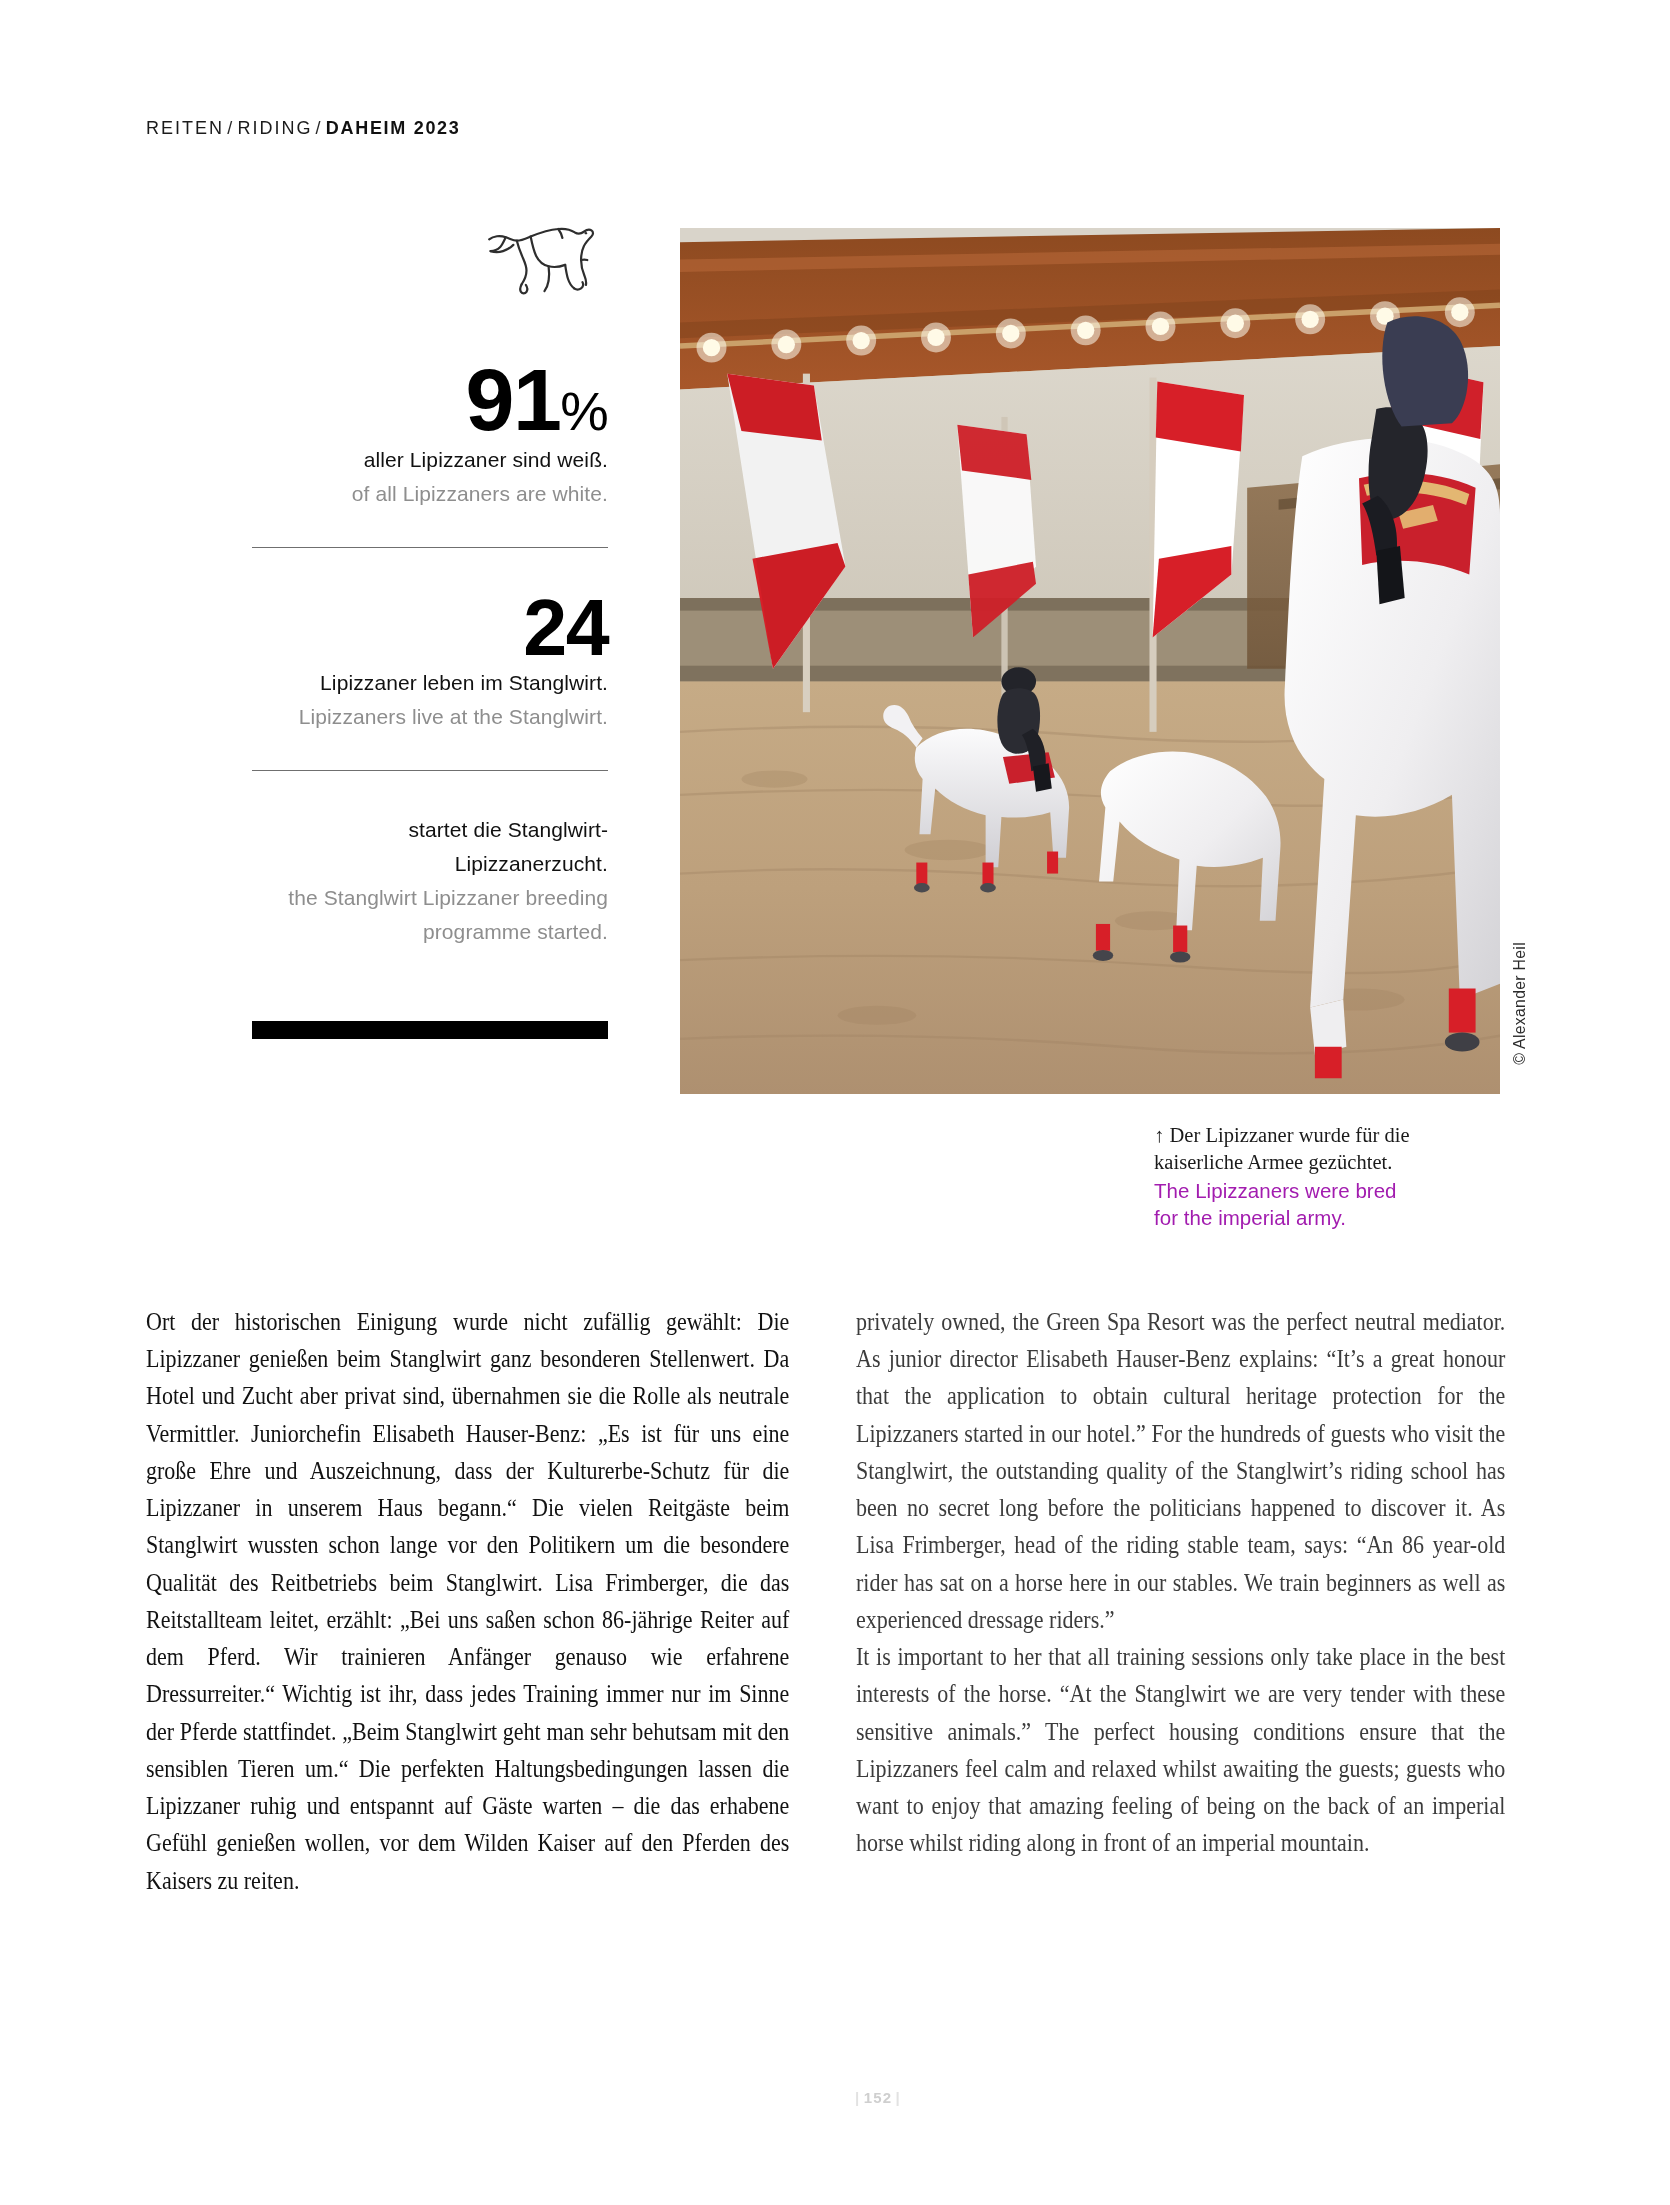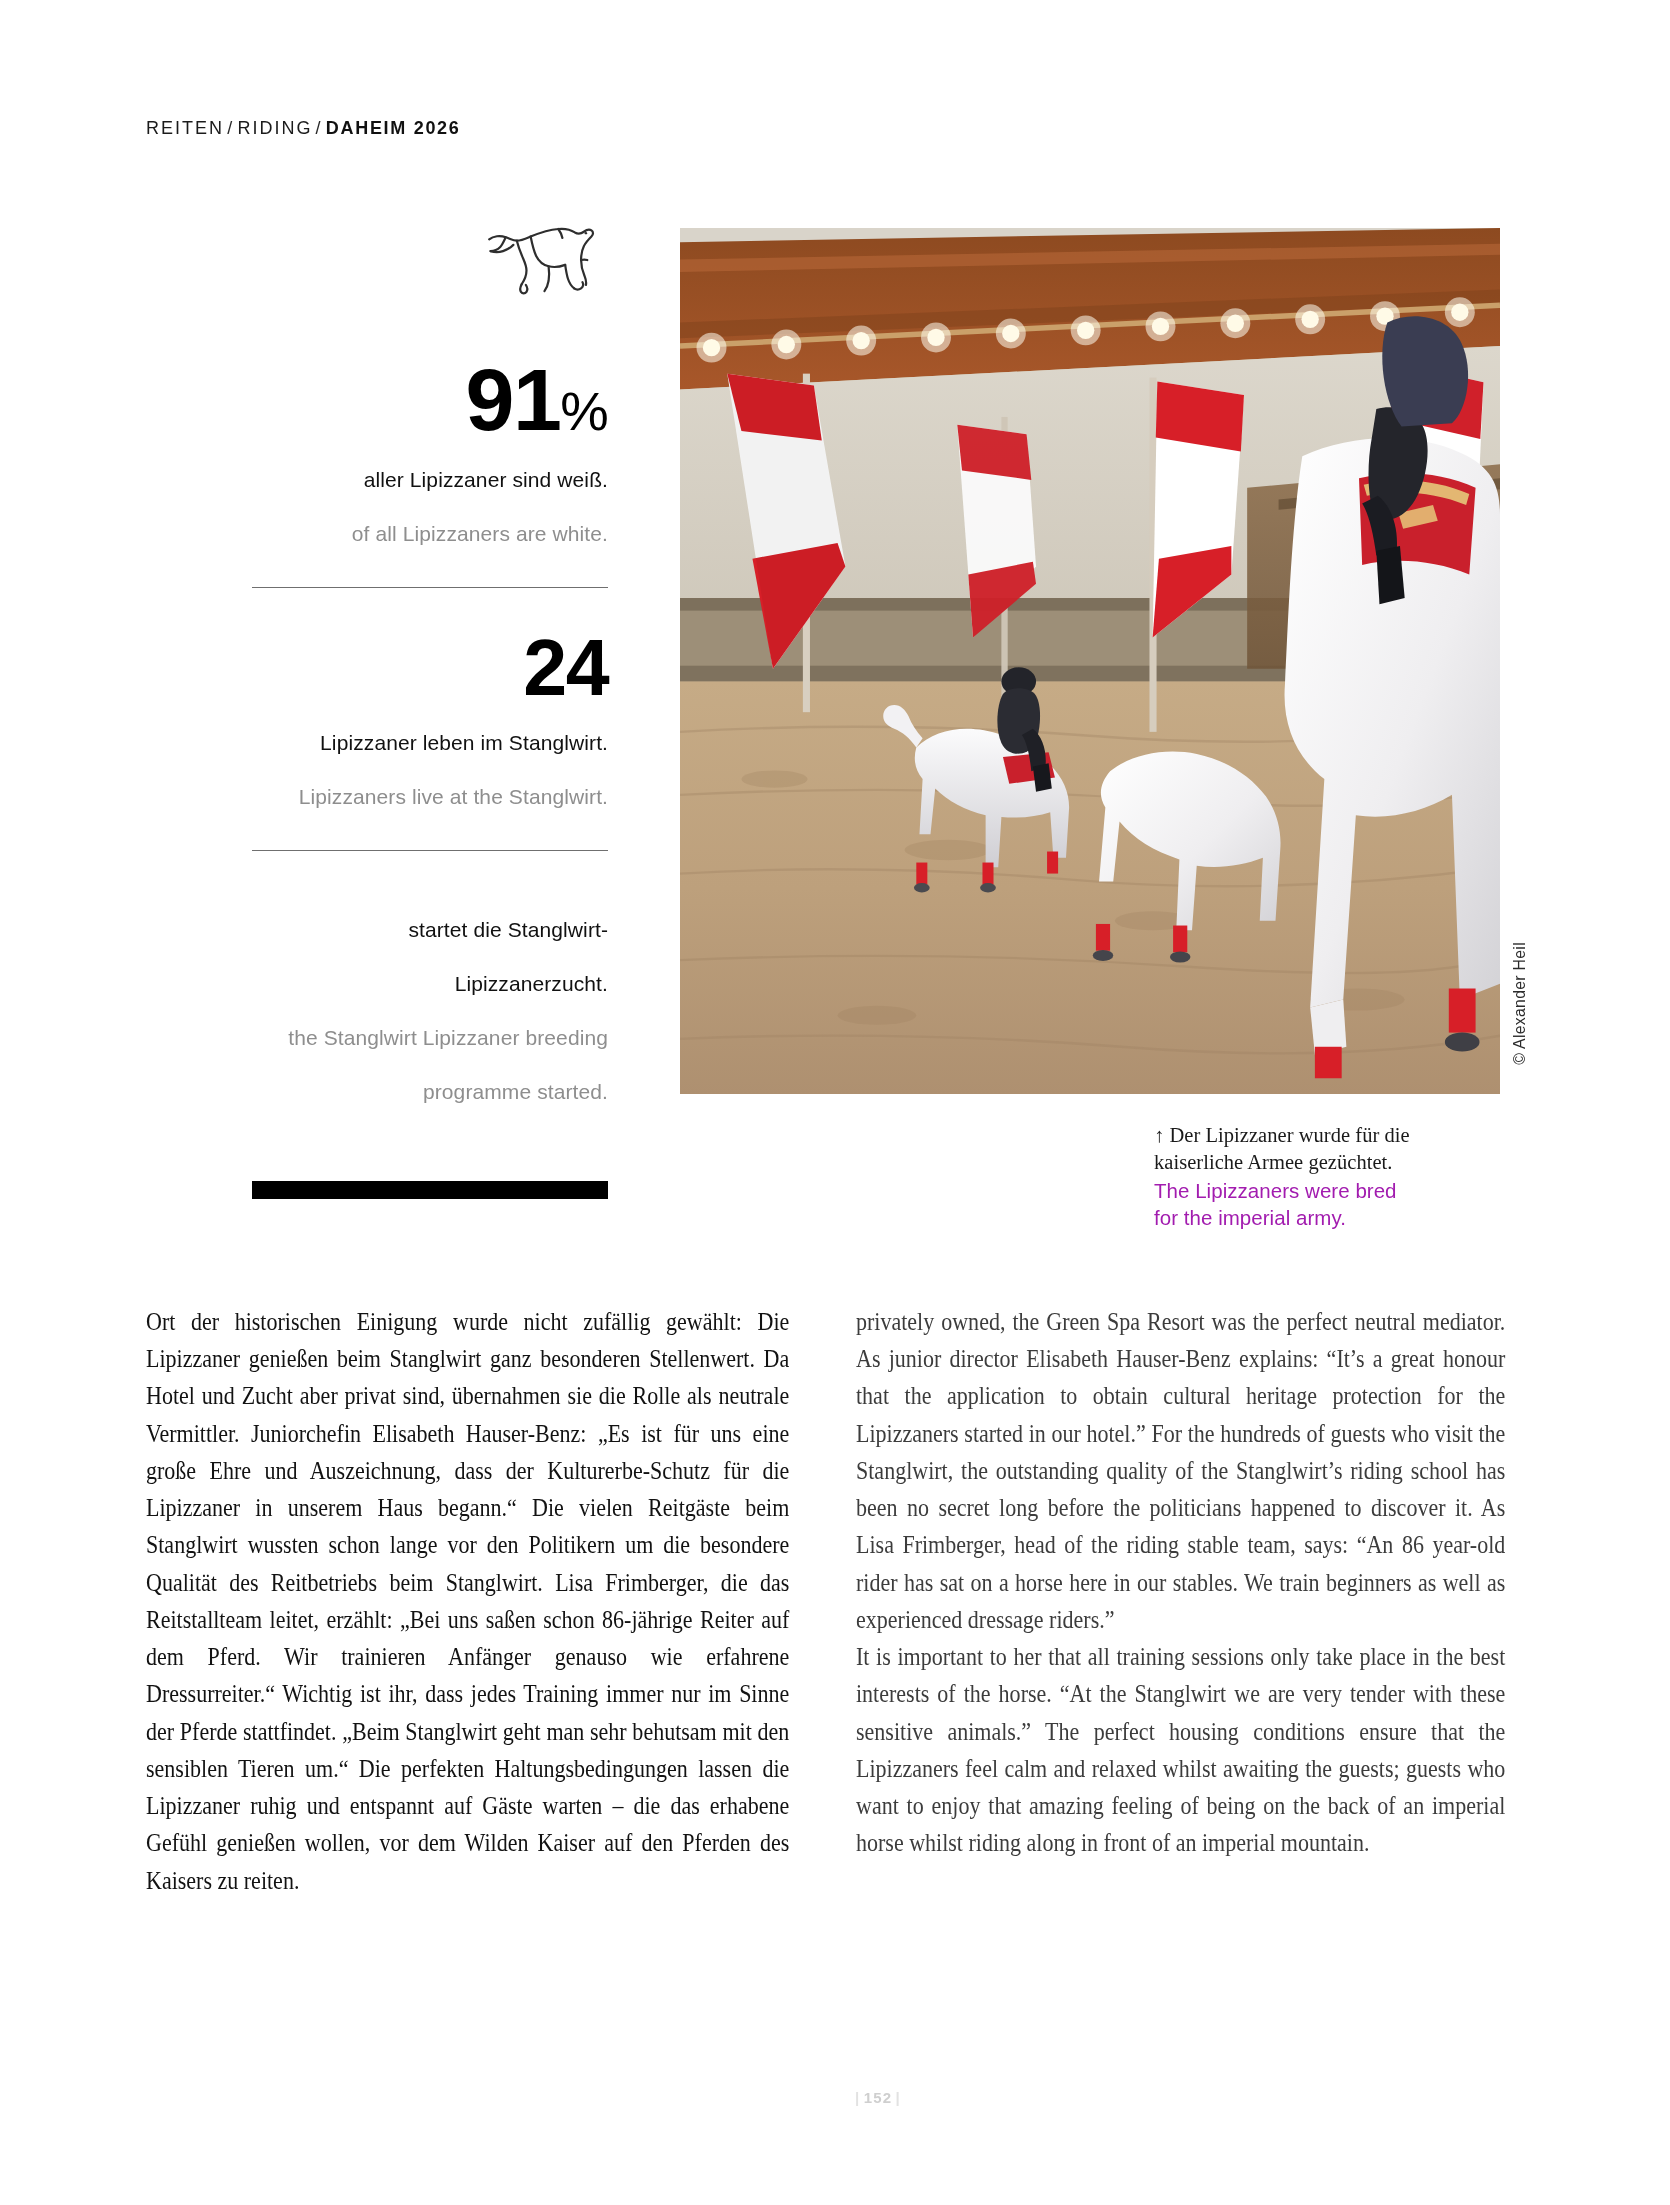--- a/index.html
+++ b/index.html
@@ -65,21 +65,20 @@
     font-weight: 400;
     letter-spacing: -0.8px;
   }
 
   .stat-line {
     font-size: 21px;
     font-weight: 300;
     line-height: 1.62;
     text-align: right;
     letter-spacing: 0.1px;
-    margin-top: 20px;
   }
   .stat-line.de { color: #111111; }
   .stat-line.en { color: #8e8e8e; }
 
   .stat-rule {
     height: 0.8px;
     background: #6f6f6f;
     width: 100%;
     margin: 0;
   }
@@ -177,21 +176,21 @@
     letter-spacing: 1.2px;
     font-weight: 700;
     margin-left: 43px;
   }
   .folio .brk { color: #e2e2e2; padding: 0 3.2px; }
 </style>
 </head>
 <body>
 
 <div class="running-head">
-  <span>REITEN</span><span class="rh-sep">/</span><span>RIDING</span><span class="rh-sep">/</span><span class="rh-bold">DAHEIM 2026</span>
+  <span>REITEN</span><span class="rh-sep">/</span><span>RIDING</span><span class="rh-sep">/</span><span class="rh-bold">DAHEIM 2023</span>
 </div>
 
 <div class="stats-col">
 
   <svg class="horse-icon" viewBox="0 0 170 110" aria-hidden="true">
     <g fill="none" stroke="#2e2e2e" stroke-width="3.2" stroke-linecap="round" stroke-linejoin="round">
       <path d="M10 28 C16 23 26 22 34 25 C40 27 45 30 50 30 C57 30 63 27 70 24
                C82 19 96 14 110 13 C120 12 128 14 134 18
                C139 21 143 20 147 17 C151 14 155 13 158 15
                C161 17 161 21 158 24 C154 28 150 32 147 38

